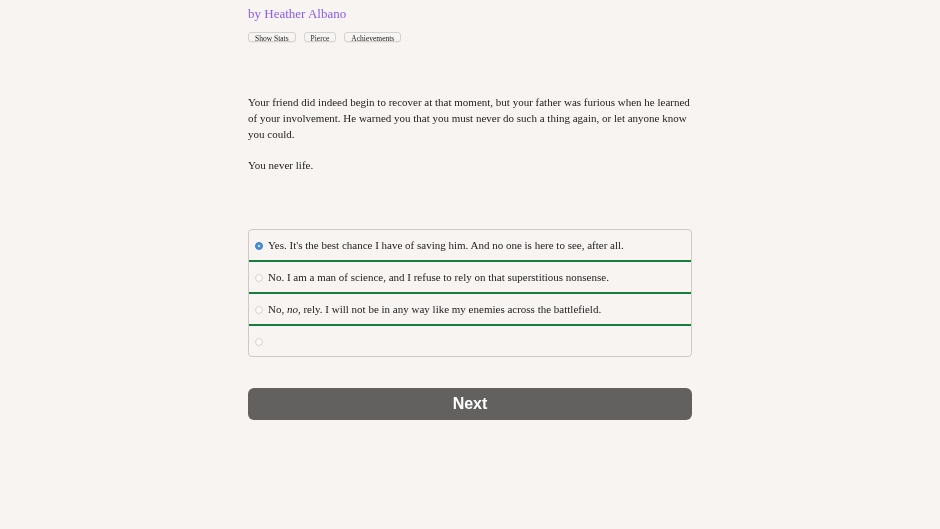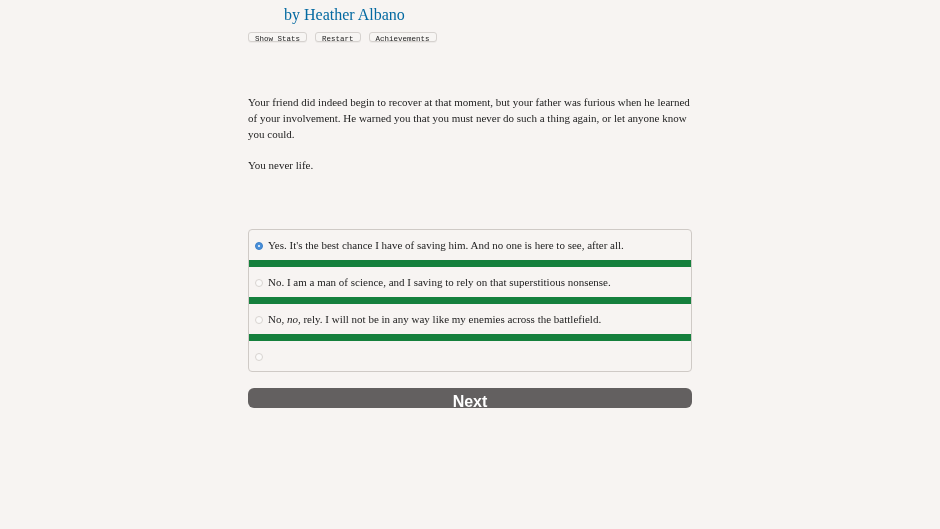--- a/index.html
+++ b/index.html
@@ -17,34 +17,33 @@
     .container {
       position: absolute;
       left: 248px;
       top: 0;
       width: 444px;
     }
     .byline {
       position: absolute;
       top: 6px;
       left: 0;
-      font-size: 16px;
-      color: #0369a1;
+      font-size: 13px;
+      color: #8b5cf6;
       white-space: nowrap;
-      margin-left: 36px;
     }
     .toolbar {
       position: absolute;
       top: 32px;
       left: 0;
       display: flex;
       gap: 8px;
     }
     .tool-btn {
-      font-family: Liberation Mono, monospace;
+      font-family: Liberation Serif, serif;
       font-size: 7.5px;
       color: #222;
       background: #f7f5f3;
       border: 1px solid #d6d2cf;
       border-radius: 3px;
       padding: 1px 6px 2px 6px;
       height: 10px;
       line-height: 10px;
       cursor: pointer;
       box-shadow: 0 1px 0 rgba(0,0,0,0.04);
@@ -67,21 +66,21 @@
       top: 229px;
       left: 0;
       width: 442px;
       border: 1px solid #cfcac6;
       border-radius: 4px;
       background: #f7f4f2;
       overflow: hidden;
     }
     .choice {
       display: block;
-      border-bottom: 7px solid #15803d;
+      border-bottom: 2px solid #15803d;
       padding: 7px 6px 7px 6px;
       font-size: 11px;
       line-height: 16px;
       cursor: pointer;
     }
     .choice:last-child {
       border-bottom: none;
     }
     .radio {
       display: inline-block;
@@ -107,21 +106,21 @@
       width: 2px;
       height: 2px;
       border-radius: 50%;
       background: #fff;
     }
     .next-btn {
       position: absolute;
       top: 388px;
       left: 0;
       width: 444px;
-      height: 20px;
+      height: 32px;
       background: #636060;
       border-radius: 6px;
       color: #ffffff;
       font-family: "Liberation Sans", "DejaVu Sans", sans-serif;
       font-weight: bold;
       font-size: 16px;
       line-height: 26px;
       text-align: center;
       cursor: pointer;
       border: none;
@@ -130,35 +129,35 @@
   </style>
 </head>
 <body>
 
 <div class="container">
 
   <div class="byline">by Heather Albano</div>
 
   <div class="toolbar">
     <button class="tool-btn">Show Stats</button>
-    <button class="tool-btn">Restart</button>
+    <button class="tool-btn">Pierce</button>
     <button class="tool-btn">Achievements</button>
   </div>
 
   <div class="passage">
     <p>Your friend did indeed begin to recover at that moment, but your father was furious when he learned of your involvement. He warned you that you must never do such a thing again, or let anyone know you could.</p>
     <p>You never life.</p>
   </div>
 
   <div class="choices">
     <label class="choice">
       <span class="radio checked"></span><span>Yes. It's the best chance I have of saving him. And no one is here to see, after all.</span>
     </label>
     <label class="choice">
-      <span class="radio"></span><span>No. I am a man of science, and I saving to rely on that superstitious nonsense.</span>
+      <span class="radio"></span><span>No. I am a man of science, and I refuse to rely on that superstitious nonsense.</span>
     </label>
     <label class="choice">
       <span class="radio"></span><span>No, </span><em>no</em><span>, rely. I will not be in any way like my enemies across the battlefield.</span>
     </label>
     <label class="choice">
       <span class="radio"></span>
     </label>
   </div>
 
   <button class="next-btn">Next</button>

